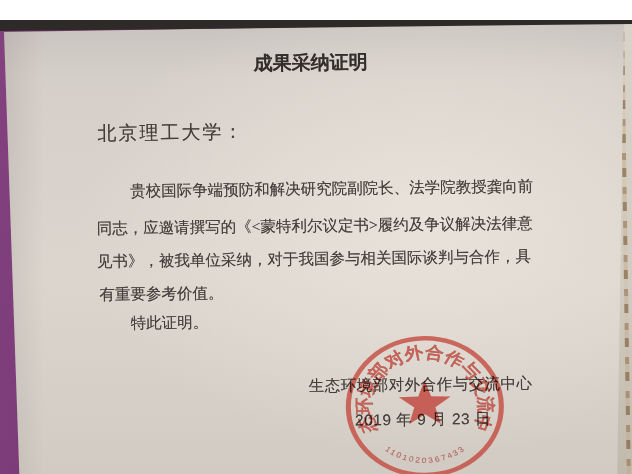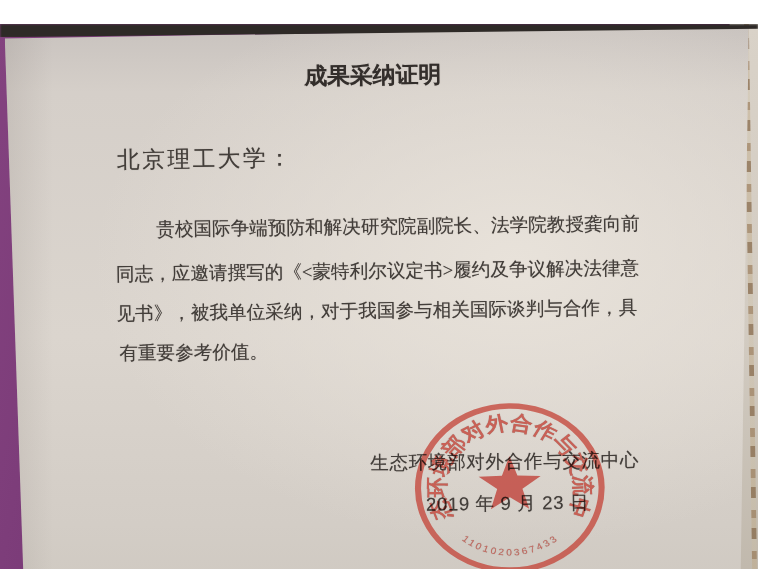--- a/index.html
+++ b/index.html
@@ -87,20 +87,21 @@
   <div class="doc-content">
 
     <div class="doc-title">成果采纳证明</div>
 
     <div class="addressee">北京理工大学：</div>
 
     <div class="bline b0">贵校国际争端预防和解决研究院副院长、法学院教授龚向前</div>
     <div class="bline b1">同志，应邀请撰写的《&lt;蒙特利尔议定书&gt;履约及争议解决法律意</div>
     <div class="bline b2">见书》，被我单位采纳，对于我国参与相关国际谈判与合作，具</div>
     <div class="bline b3">有重要参考价值。</div>
+    <div class="bline b4">特此证明。</div>
 
     <div class="signature">生态环境部对外合作与交流中心</div>
 
     <div class="dateline">2019 年 9 月 23 日</div>
 
     <svg class="seal" viewBox="0 0 200 200" preserveAspectRatio="none">
       <defs>
         <path id="ringPath" d="M 42,127 A 64 64 0 1 1 158,127" fill="none"></path>
         <path id="serialPath" d="M 35.9,137 A 74 74 0 0 0 164.1,137" fill="none"></path>
       </defs>

